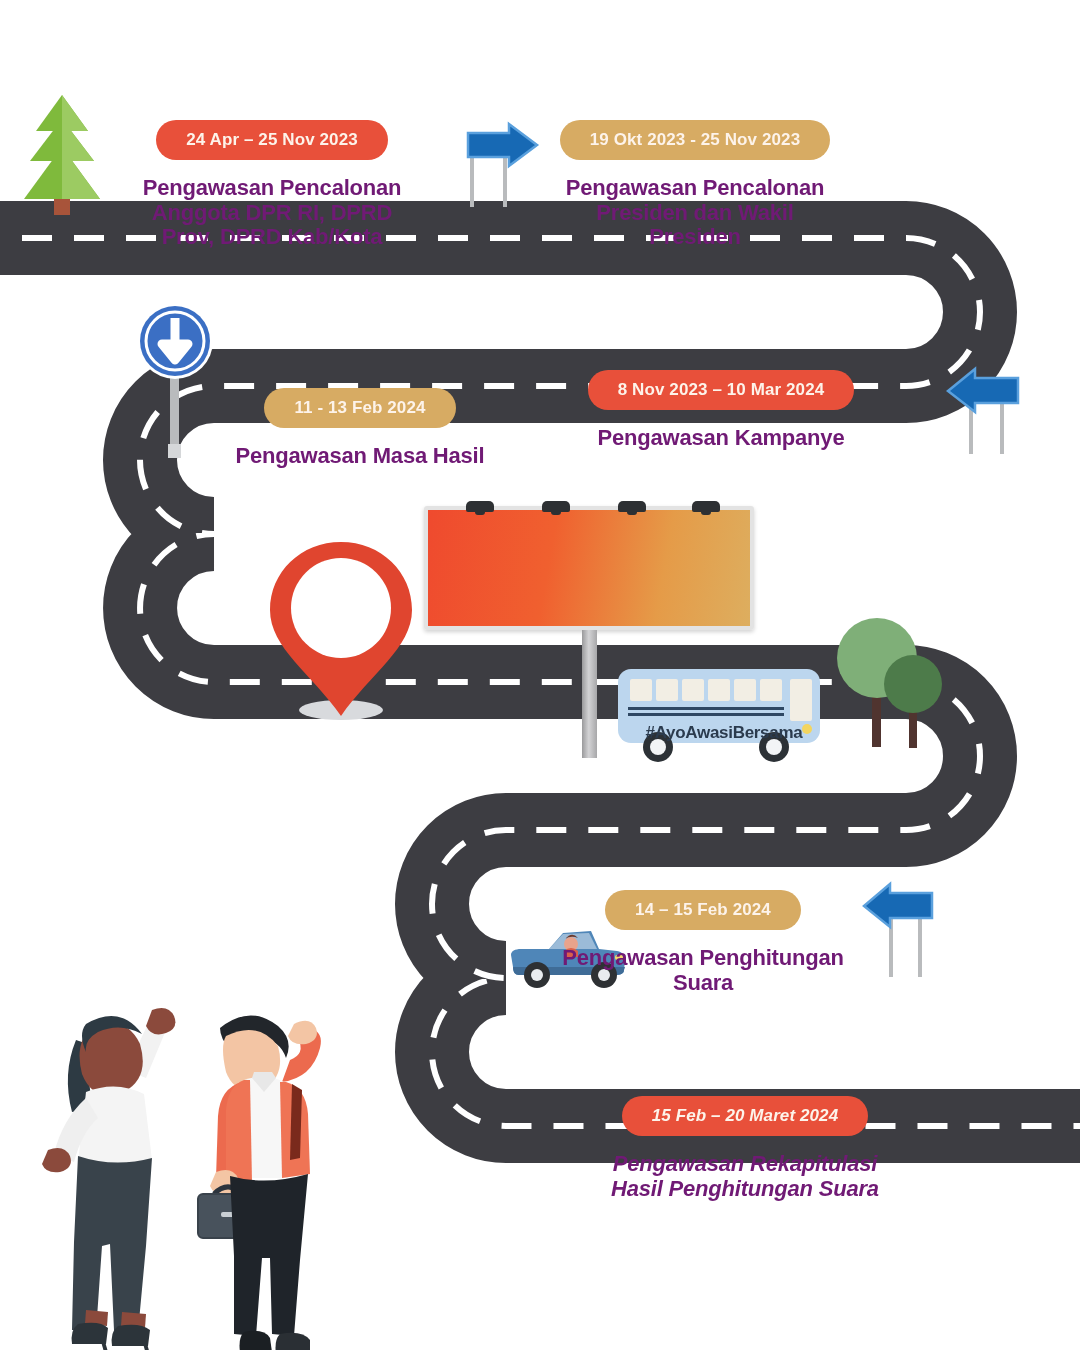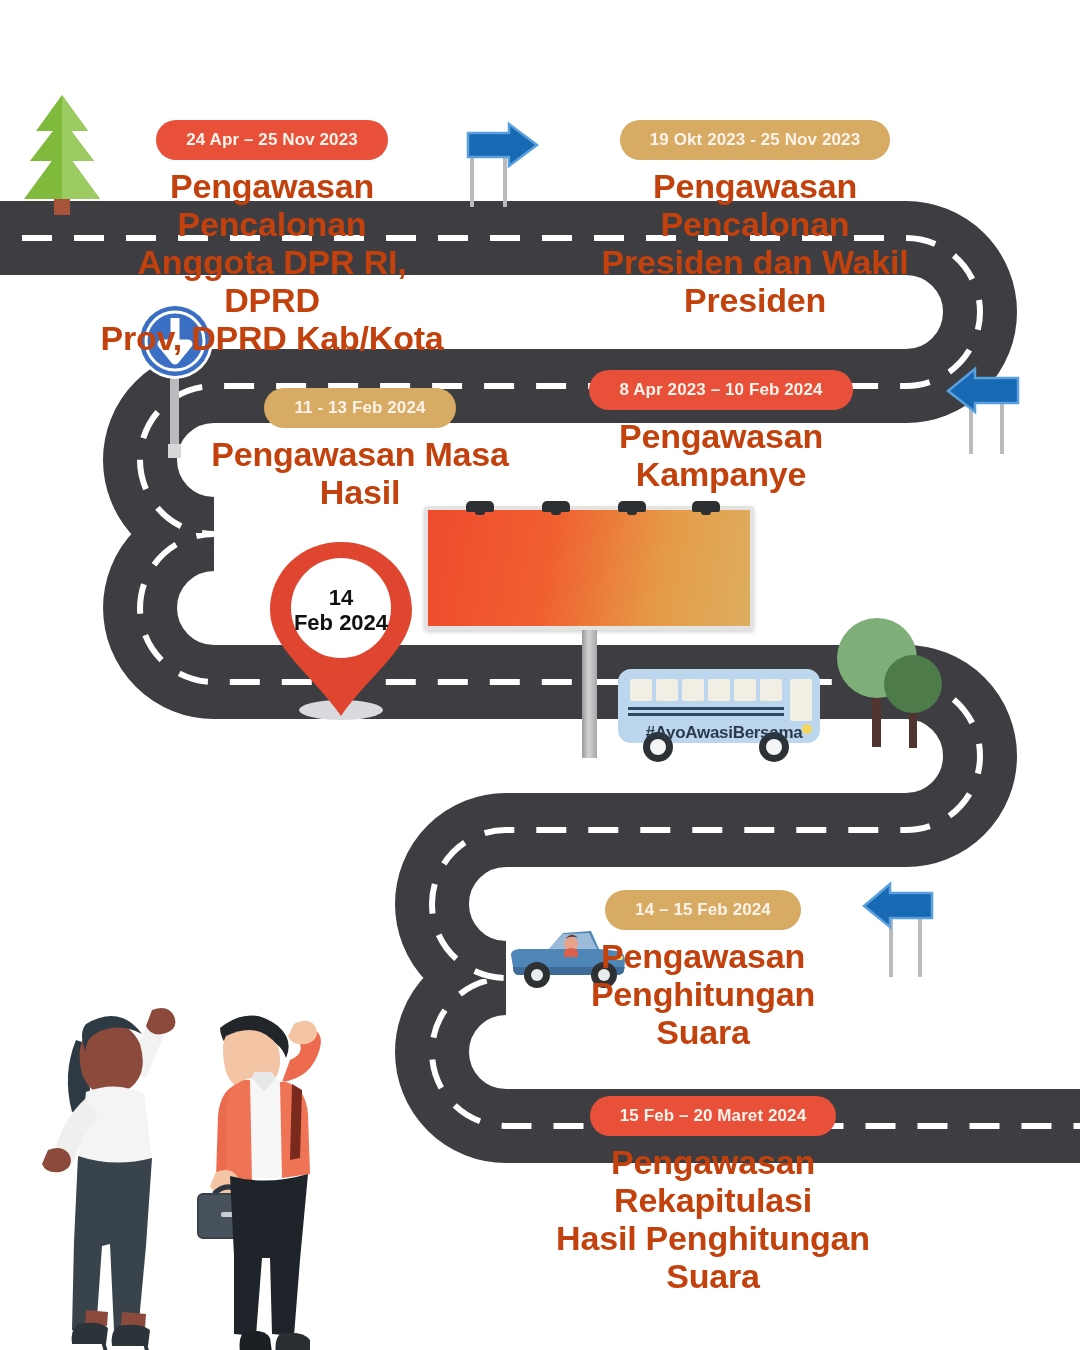--- a/index.html
+++ b/index.html
@@ -33,23 +33,23 @@
     font-weight: 600;
     letter-spacing: .1px;
     padding: 11px 30px 12px;
     white-space: nowrap;
     line-height: 1;
     margin-top: 48px;
   }
   .pill-red  { background: #e8503a; }
   .pill-gold { background: #d7ab63; }
   .caption {
-    margin-top: 7px;
-    color: #c2410c;
-    font-size: 34px;
+    margin-top: 16px;
+    color: #701a75;
+    font-size: 22px;
     font-weight: 600;
     line-height: 1.12;
     letter-spacing: -.2px;
     white-space: pre-line;
   }
 
   
   #billboard { position: absolute; left: 424px; top: 506px; width: 330px; z-index: 4; }
   .bb-face {
     position: relative;
@@ -283,22 +283,20 @@
     </div>
     <div class="bb-pole"></div>
   </div>
 
   <div id="map-pin">
     <svg width="150" height="182" viewBox="0 0 150 182">
       <ellipse cx="75" cy="172" rx="42" ry="10" fill="#d8dadd"></ellipse>
       <path d="M75,4 C35,4 4,34 4,72 C4,110 46,136 75,178 C104,136 146,110 146,72 C146,34 115,4 75,4 Z" fill="#e0452f"></path>
       <circle cx="75" cy="70" r="50" fill="#ffffff"></circle>
     </svg>
-    <div class="pin-date">14
-Feb 2024</div>
   </div>
 
   <div id="bus">
     <svg width="216" height="100" viewBox="0 0 216 100">
       <rect x="4" y="6" width="202" height="74" rx="13" fill="#bcd6ee"></rect>
       <g fill="#f2eee4">
         <rect x="16" y="16" width="22" height="22" rx="2"></rect>
         <rect x="42" y="16" width="22" height="22" rx="2"></rect>
         <rect x="68" y="16" width="22" height="22" rx="2"></rect>
         <rect x="94" y="16" width="22" height="22" rx="2"></rect>
@@ -319,43 +317,43 @@
 
   <div id="labels-layer" class="layer" style="pointer-events:none">
 
     <div class="milestone" style="left:92px; top:72px; width:360px;">
       <span class="date-pill pill-red">24 Apr – 25 Nov 2023</span>
       <div class="caption">Pengawasan Pencalonan
 Anggota DPR RI, DPRD
 Prov, DPRD Kab/Kota</div>
     </div>
 
-    <div class="milestone" style="left:580px; top:72px; width:350px;">
+    <div class="milestone" style="left:520px; top:72px; width:350px;">
       <span class="date-pill pill-gold">19 Okt 2023 - 25 Nov 2023</span>
       <div class="caption">Pengawasan Pencalonan
 Presiden dan Wakil
 Presiden</div>
     </div>
 
     <div class="milestone" style="left:200px; top:340px; width:320px;">
       <span class="date-pill pill-gold">11 - 13 Feb 2024</span>
       <div class="caption">Pengawasan Masa Hasil</div>
     </div>
 
     <div class="milestone" style="left:566px; top:322px; width:310px;">
-      <span class="date-pill pill-red">8 Apr 2023 – 10 Feb 2024</span>
+      <span class="date-pill pill-red">8 Nov 2023 – 10 Mar 2024</span>
       <div class="caption">Pengawasan Kampanye</div>
     </div>
 
     <div class="milestone" style="left:538px; top:842px; width:330px;">
       <span class="date-pill pill-gold">14 – 15 Feb 2024</span>
       <div class="caption">Pengawasan Penghitungan
 Suara</div>
     </div>
 
-    <div class="milestone" style="left:548px; top:1048px; width:330px;">
+    <div class="milestone" style="left:580px; top:1048px; width:330px;font-style:italic;">
       <span class="date-pill pill-red">15 Feb – 20 Maret 2024</span>
       <div class="caption">Pengawasan Rekapitulasi
 Hasil Penghitungan Suara</div>
     </div>
 
   </div>
 </div>
 
 </body></html>

